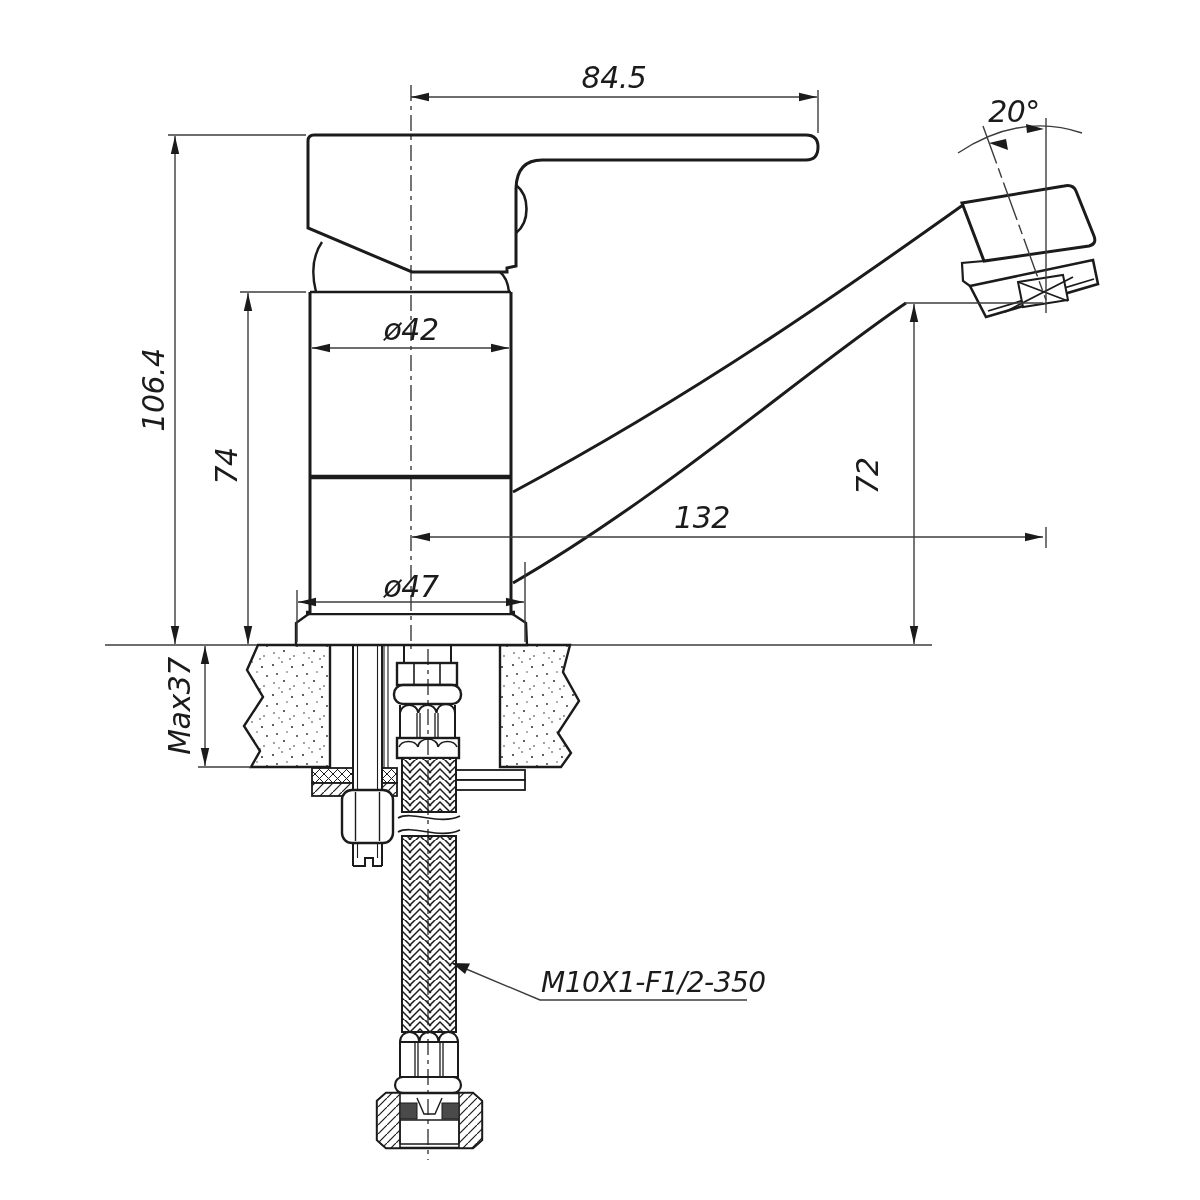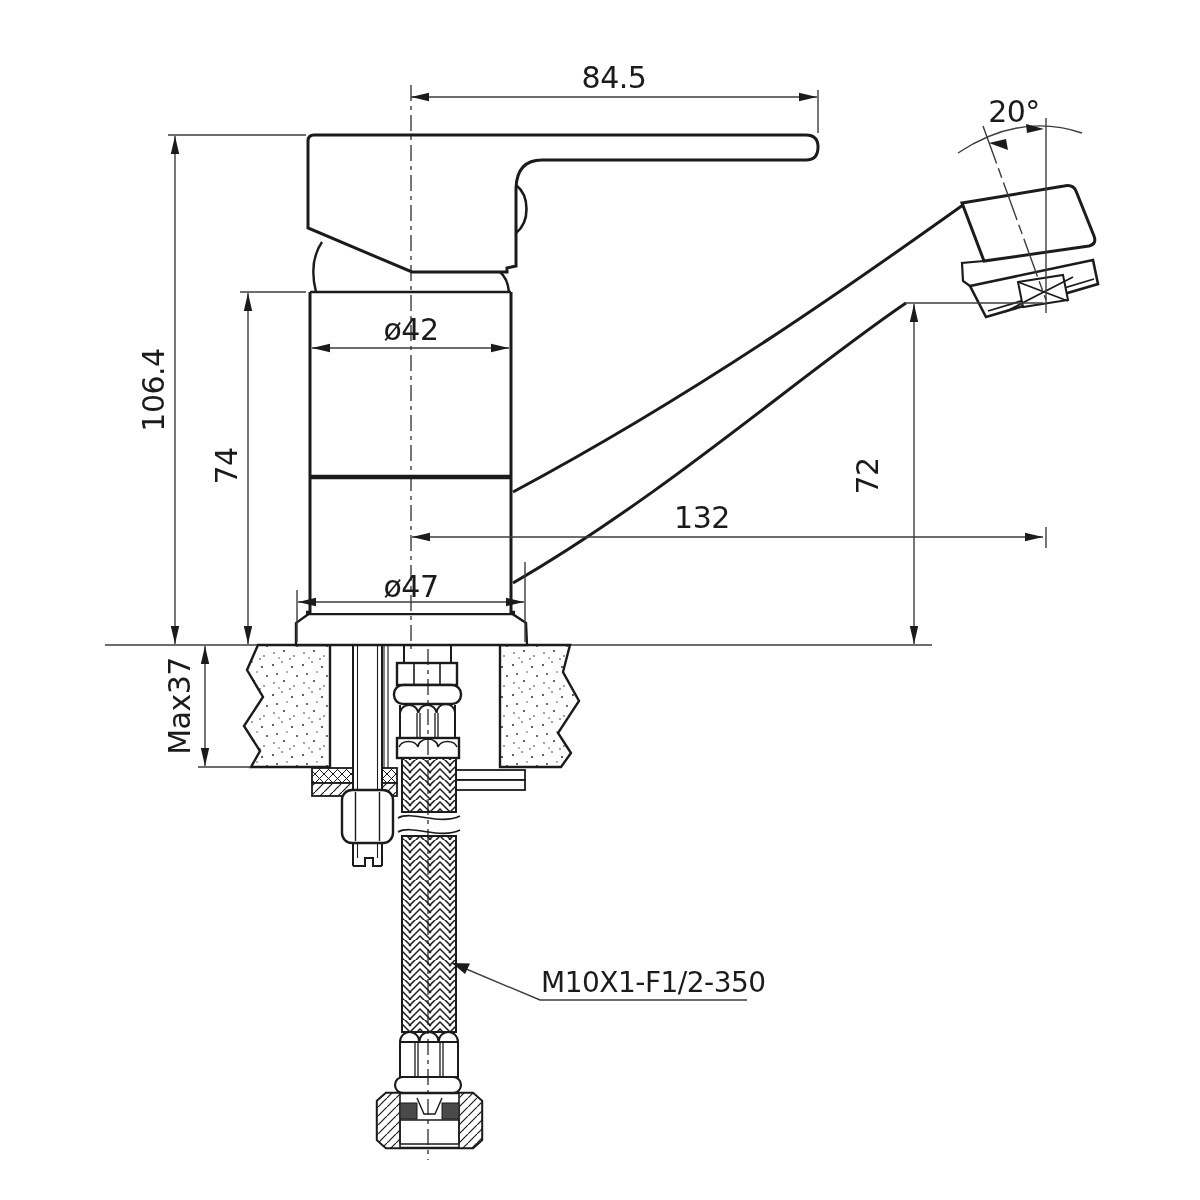--- a/index.html
+++ b/index.html
@@ -1,16 +1,16 @@
 <!DOCTYPE html>
 <html><head>
 <meta charset="utf-8">
 <style>
   html,body{margin:0;padding:0;background:#ffffff;}
-  .stage{position:relative;width:1200px;height:1200px;background:#ffffff;overflow:hidden;}
+  .stage{position:relative;width:1200px;height:1200px;background:#ffffff;overflow:hidden;font-style:italic;}
   svg{display:block;}
   text{font-family:"DejaVu Sans","Liberation Sans",sans-serif;fill:#1b1b1b;}
   .dimtxt{font-size:30px;letter-spacing:-0.5px;}
   .spectxt{font-size:28px;letter-spacing:-0.5px;}
 </style>
 </head>
 <body>
 
 <div class="stage">
 <svg width="1200" height="1200" viewBox="0 0 1200 1200">

